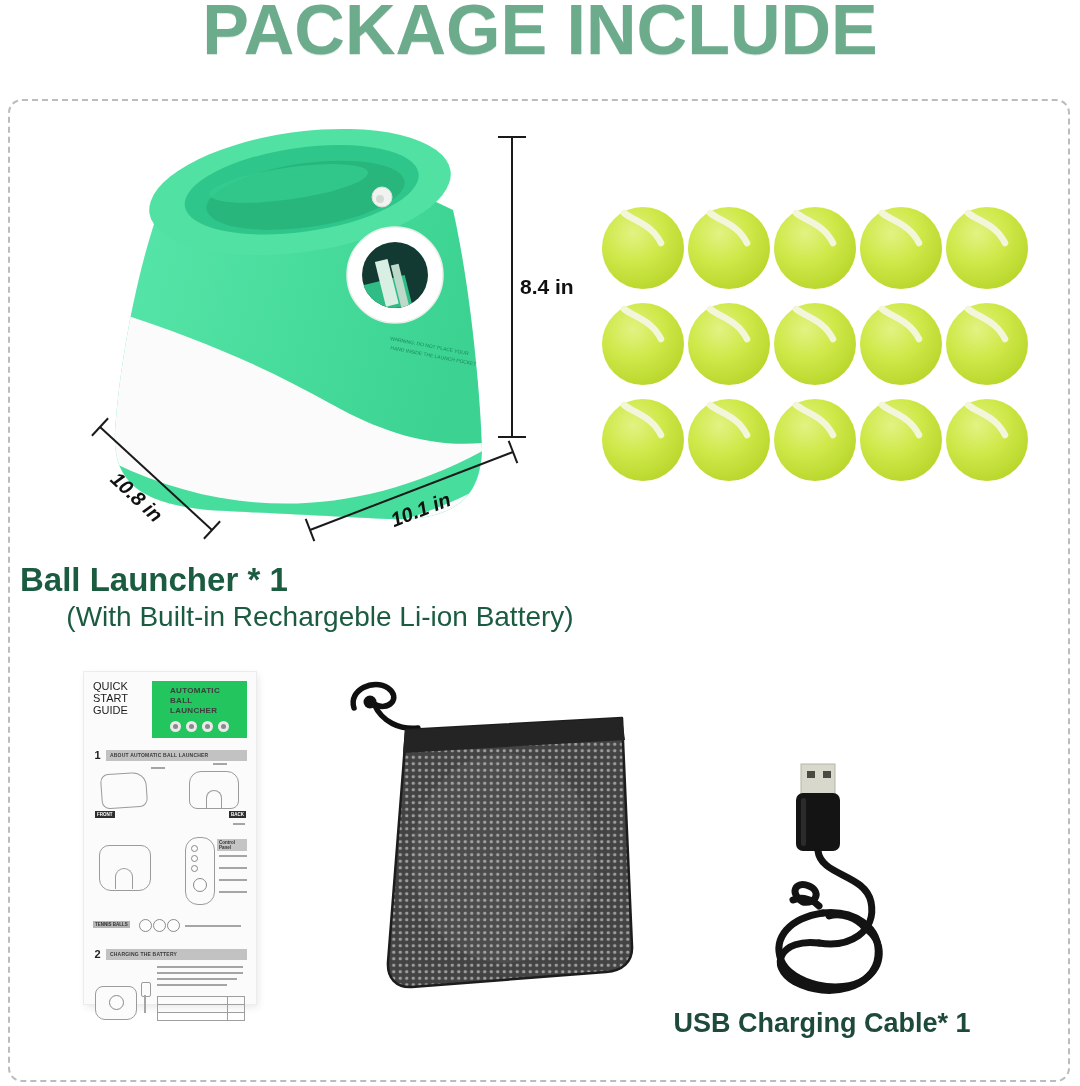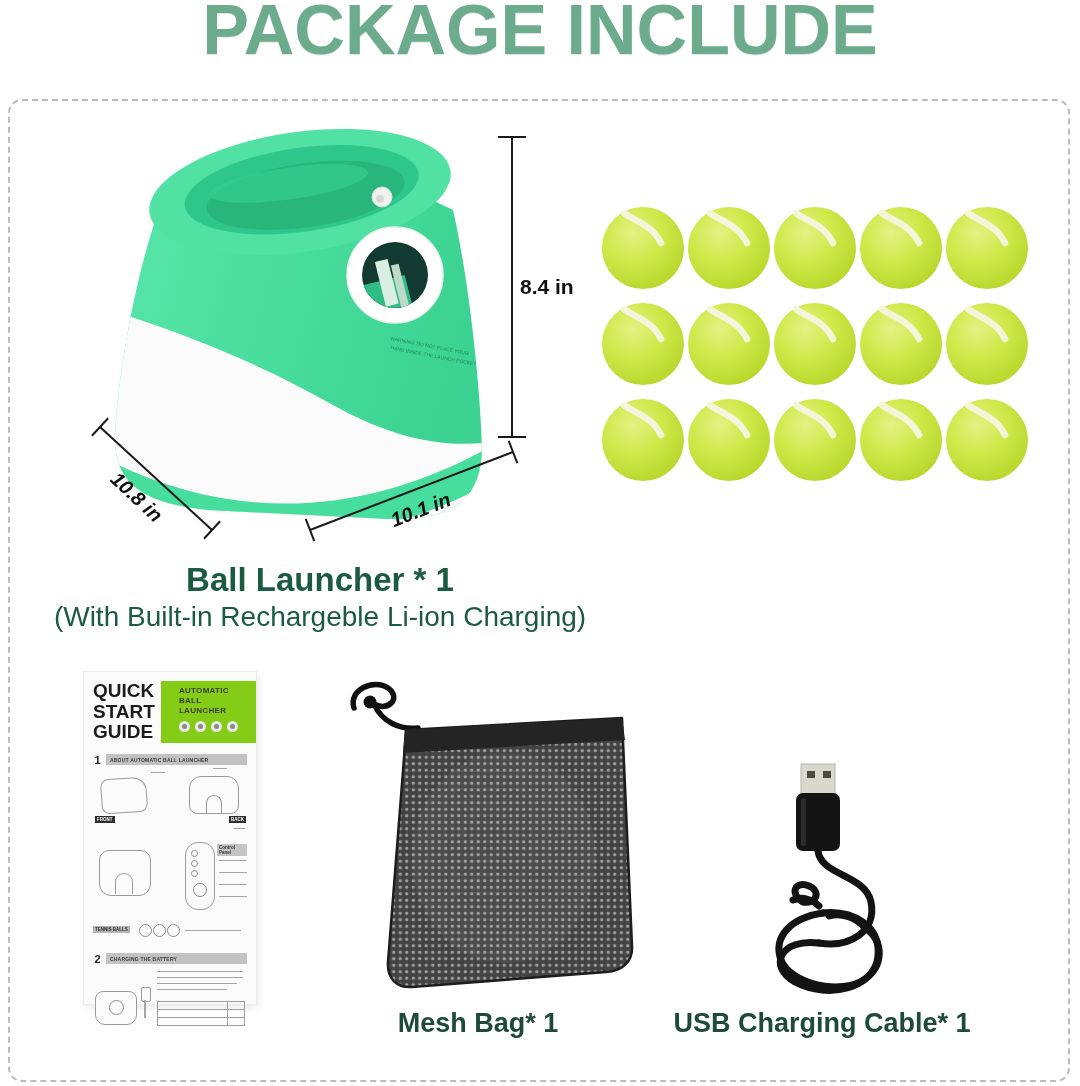--- a/index.html
+++ b/index.html
@@ -14,22 +14,22 @@
     left:0;top:-6px;width:1080px;text-align:center;
     font-size:70px;font-weight:bold;color:#6cac8d;letter-spacing:0px;line-height:72px;
     text-shadow:0 1px 0 rgba(120,160,140,.25);
   }
   
   .frame{
     left:8px;top:99px;width:1058px;height:979px;
     border:2px dashed #b9bdbd;border-radius:14px;
   }
   
-  .cap-launcher{left:0;top:561px;width:640px;text-align:center;
-    font-size:33px;font-weight:bold;color:#1b5b40;}
+  .cap-launcher{left:0;top:561px;width:640px;
+    font-size:33px;font-weight:bold;color:#1b5b40;padding-left:20px;}
   .cap-launcher-sub{left:0;top:601px;width:640px;text-align:center;
     font-size:28px;font-weight:normal;color:#1b5b40;}
   .cap-balls{left:600px;top:516px;width:430px;text-align:center;
     font-size:29px;color:#31493f;}
   .cap-bottom{font-size:27px;font-weight:bold;color:#1d4a3a;text-align:center;top:1008px;}
   .cap-um{left:60px;width:220px;}
   .cap-mb{left:368px;width:220px;}
   .cap-usb{left:672px;width:300px;}
   
   .balls{
@@ -43,22 +43,22 @@
   .dim-label{font-size:21px;font-weight:bold;fill:#111;}
   .dim-label-italic{font-size:20px;font-weight:bold;font-style:italic;fill:#111;}
   .warn-text{font-size:5px;fill:#1c8a5f;}
   
   .manual{
     left:84px;top:672px;width:172px;height:332px;background:#fbfbfb;
     box-shadow:0 0 0 1px #ececec,2px 3px 8px rgba(0,0,0,.10);
     padding:9px 9px;box-sizing:border-box;font-family:"Liberation Sans",sans-serif;
   }
   .m-head{display:flex;gap:6px;}
-  .m-qsg{font-weight:bold;font-size:19px;line-height:1.08;color:#1c1c1c;width:62px;}
-  .m-gray{background:#84cc16;flex:1;padding:5px 18px 6px;}
+  .m-qsg{font-weight:normal;font-size:11px;line-height:1.08;color:#1c1c1c;width:62px;}
+  .m-gray{background:#22c55e;flex:1;padding:5px 18px 6px;}
   .m-gray-title{font-size:8px;font-weight:bold;color:#3d3d3d;line-height:1.25;letter-spacing:.3px;}
   .m-icons{display:flex;gap:5px;margin-top:5px;}
   .m-icon{width:11px;height:11px;border-radius:50%;background:#e9e9e9;
     display:flex;align-items:center;justify-content:center;}
   .m-icon i{width:5px;height:5px;border-radius:50%;background:#8a8a8a;}
   .m-sec{display:flex;align-items:center;gap:4px;margin-top:11px;}
   .m-num{font-size:11px;font-weight:bold;color:#222;width:9px;text-align:center;}
   .m-bar{flex:1;background:#c2c2c2;color:#3a3a3a;font-size:5px;font-weight:bold;
     padding:2.5px 4px;letter-spacing:.2px;}
   .m-zone{position:relative;}
@@ -258,21 +258,21 @@
       </div>
       <div class="ball">
         <svg viewBox="0 0 82 82">
           <circle cx="41" cy="41" r="41" fill="url(#ballGrad)"></circle>
           <path d="M 22,6 C 36,16 50,18 59,36" fill="none" stroke="#f3f6da" stroke-width="6.5" stroke-linecap="round"></path>
         </svg>
       </div>
     </div>
 
   <div class="abs cap-launcher">Ball Launcher * 1</div>
-  <div class="abs cap-launcher-sub">(With Built-in Rechargeble Li-ion Charging)</div>
+  <div class="abs cap-launcher-sub">(With Built-in Rechargeble Li-ion Battery)</div>
 
   <div class="abs manual">
     <div class="m-head">
       <div class="m-qsg">QUICK START GUIDE</div>
       <div class="m-gray">
         <div class="m-gray-title">AUTOMATIC BALL LAUNCHER</div>
         <div class="m-icons">
           <div class="m-icon">
               <i></i>
             </div>
@@ -389,16 +389,15 @@
     <g fill="none" stroke="#131313" stroke-width="7" stroke-linecap="round">
       <path d="M 81,99 C 84,124 128,122 134,150 C 140,180 112,196 82,191"></path>
       <path d="M 82,191 C 44,186 30,214 58,230 C 92,248 138,236 141,204 C 144,174 116,158 86,161"></path>
       <path d="M 86,161 C 52,166 36,186 44,208 C 53,232 104,244 128,227 C 146,214 148,190 128,176"></path>
       <path d="M 128,176 C 120,166 104,160 92,164"></path>
       <path d="M 66,150 C 52,142 58,128 72,134 C 84,139 80,152 66,150"></path>
       <path d="M 56,148 C 66,144 76,148 82,154"></path>
     </g>
   </svg>
 
-  <div class="abs cap-bottom cap-mb">Mesh Bag* 1</div>
   <div class="abs cap-bottom cap-usb">USB Charging Cable* 1</div>
 
 </div>
 
 </body></html>

